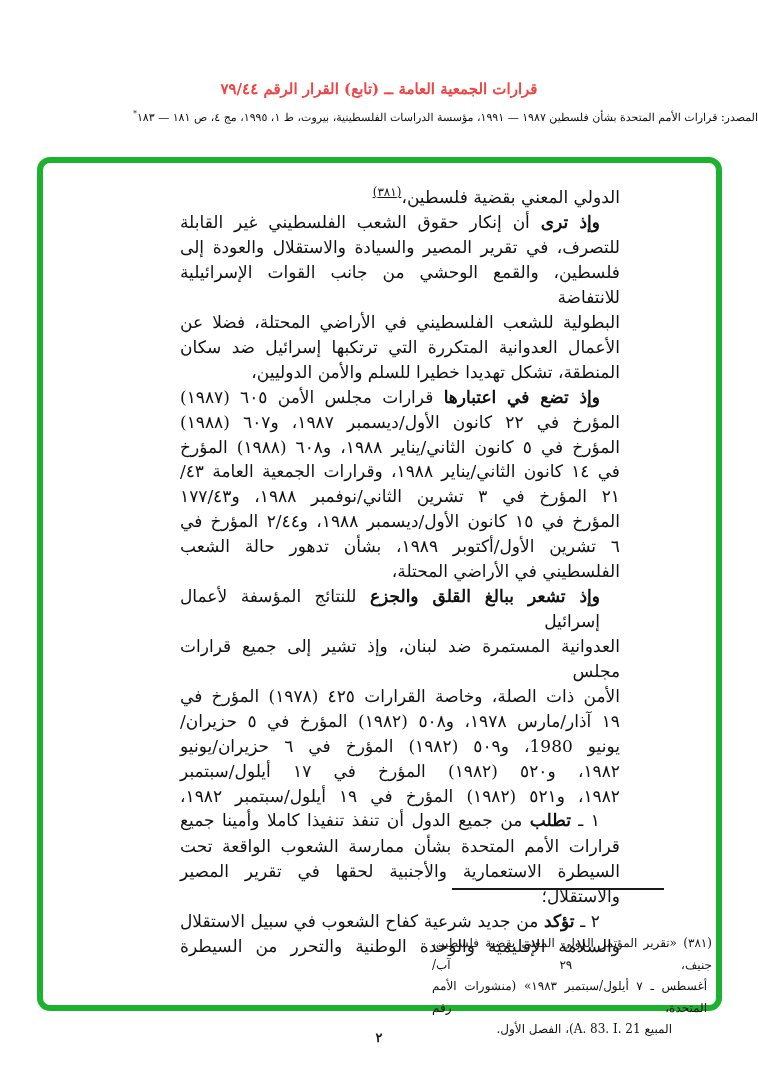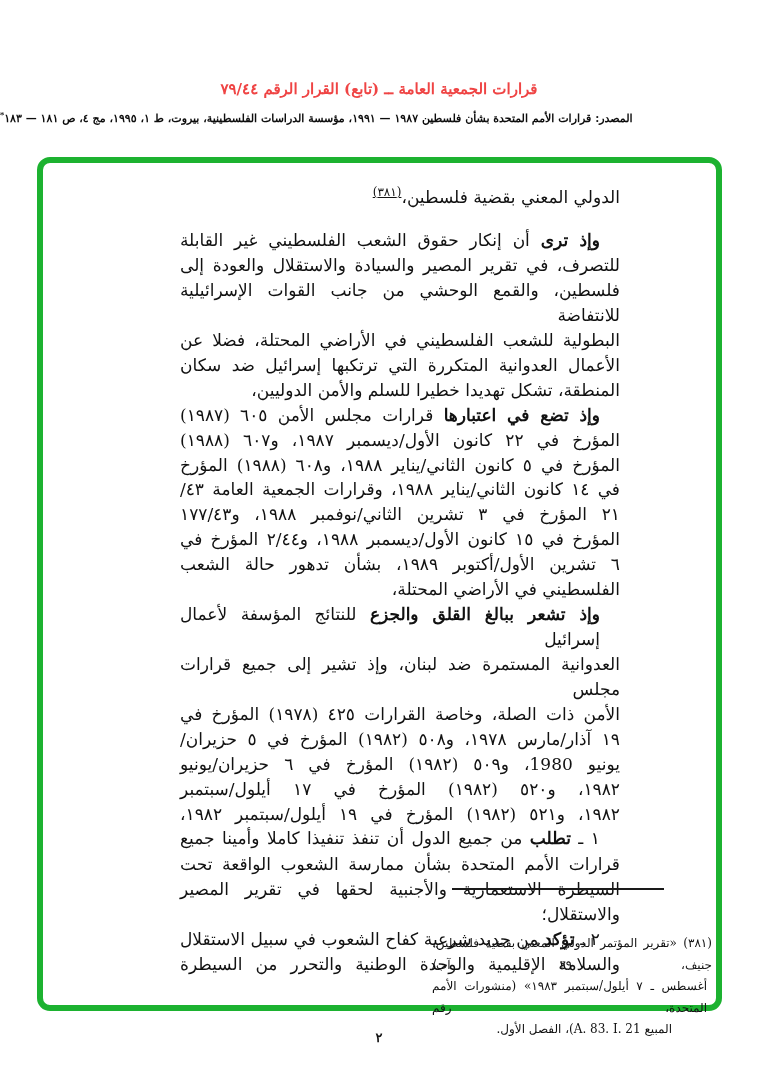--- a/index.html
+++ b/index.html
@@ -13,22 +13,22 @@
     overflow:hidden;
   }
   .title{
     position:absolute;top:80px;left:0;right:0;
     text-align:center;
     font-size:15px;font-weight:700;
     color:#ef4444;
   }
   .source{
     position:absolute;top:109px;left:0;right:0;
-    text-align:left;
-    font-size:11px;font-weight:700;
+    text-align:right;
+    font-size:11px;font-weight:400;
     color:#0d0d0d;
   }
   .source sup{font-size:8px;}
   .frame{
     position:absolute;
     left:37px;top:157px;
     width:685px;height:854px;
     box-sizing:border-box;
     border:6px solid #1cb230;
     border-radius:13px;
@@ -76,21 +76,21 @@
 <div class="page">
 
   <div class="title">قرارات الجمعية العامة ــ (تابع) القرار الرقم ٧٩/٤٤</div>
 
   <div class="source"><span>المصدر: قرارات الأمم المتحدة بشأن فلسطين ١٩٨٧ — ١٩٩١، مؤسسة الدراسات الفلسطينية، بيروت، ط ١، ١٩٩٥، مج ٤، ص ١٨١ — ١٨٣</span><sup>*</sup></div>
 
   <div class="frame" style="border-color: rgb(28, 178, 48);"></div>
 
   <div class="body-text">
       <div class="bline"><span>الدولي المعني بقضية فلسطين،</span><sup>(٣٨١)</sup></div>
-      <div class="bline just" style="padding-right: 20px; margin-top: 18px;"><span class="b">وإذ ترى</span><span> أن إنكار حقوق الشعب الفلسطيني غير القابلة</span></div>
+      <div class="bline just" style="padding-right: 20px;"><span class="b">وإذ ترى</span><span> أن إنكار حقوق الشعب الفلسطيني غير القابلة</span></div>
       <div class="bline just"><span>للتصرف، في تقرير المصير والسيادة والاستقلال والعودة إلى</span></div>
       <div class="bline just"><span>فلسطين، والقمع الوحشي من جانب القوات الإسرائيلية للانتفاضة</span></div>
       <div class="bline just"><span>البطولية للشعب الفلسطيني في الأراضي المحتلة، فضلا عن</span></div>
       <div class="bline just"><span>الأعمال العدوانية المتكررة التي ترتكبها إسرائيل ضد سكان</span></div>
       <div class="bline"><span>المنطقة، تشكل تهديدا خطيرا للسلم والأمن الدوليين،</span></div>
       <div class="bline just" style="padding-right: 20px;"><span class="b">وإذ تضع في اعتبارها</span><span> قرارات مجلس الأمن ٦٠٥ (١٩٨٧)</span></div>
       <div class="bline just"><span>المؤرخ في ٢٢ كانون الأول/ديسمبر ١٩٨٧، و٦٠٧ (١٩٨٨)</span></div>
       <div class="bline just"><span>المؤرخ في ٥ كانون الثاني/يناير ١٩٨٨، و٦٠٨ (١٩٨٨) المؤرخ</span></div>
       <div class="bline just"><span>في ١٤ كانون الثاني/يناير ١٩٨٨، وقرارات الجمعية العامة ٤٣/</span></div>
       <div class="bline just"><span>٢١ المؤرخ في ٣ تشرين الثاني/نوفمبر ١٩٨٨، و١٧٧/٤٣</span></div>

